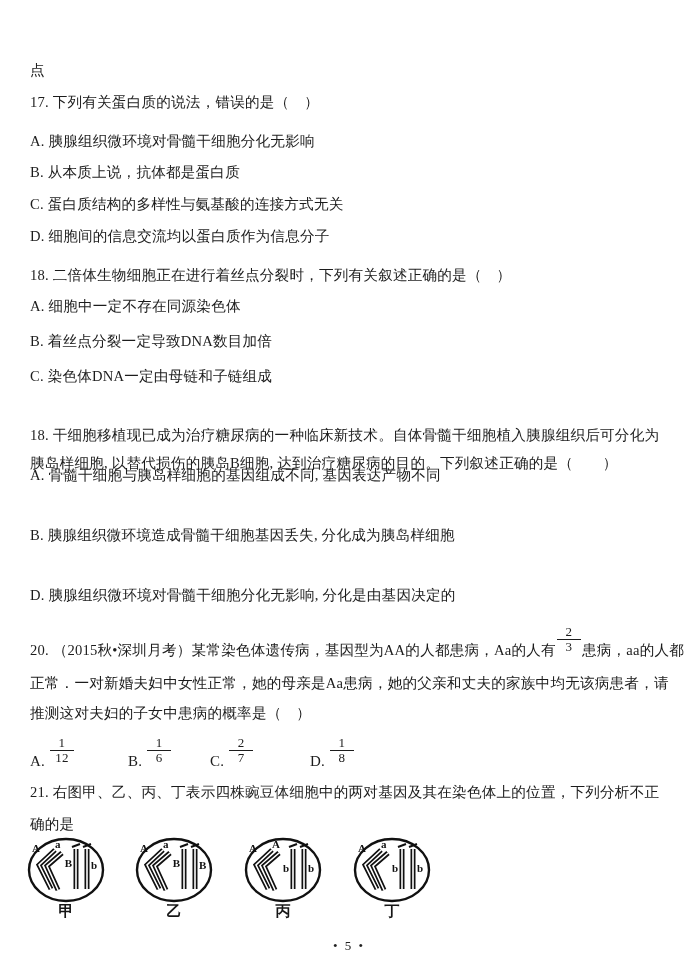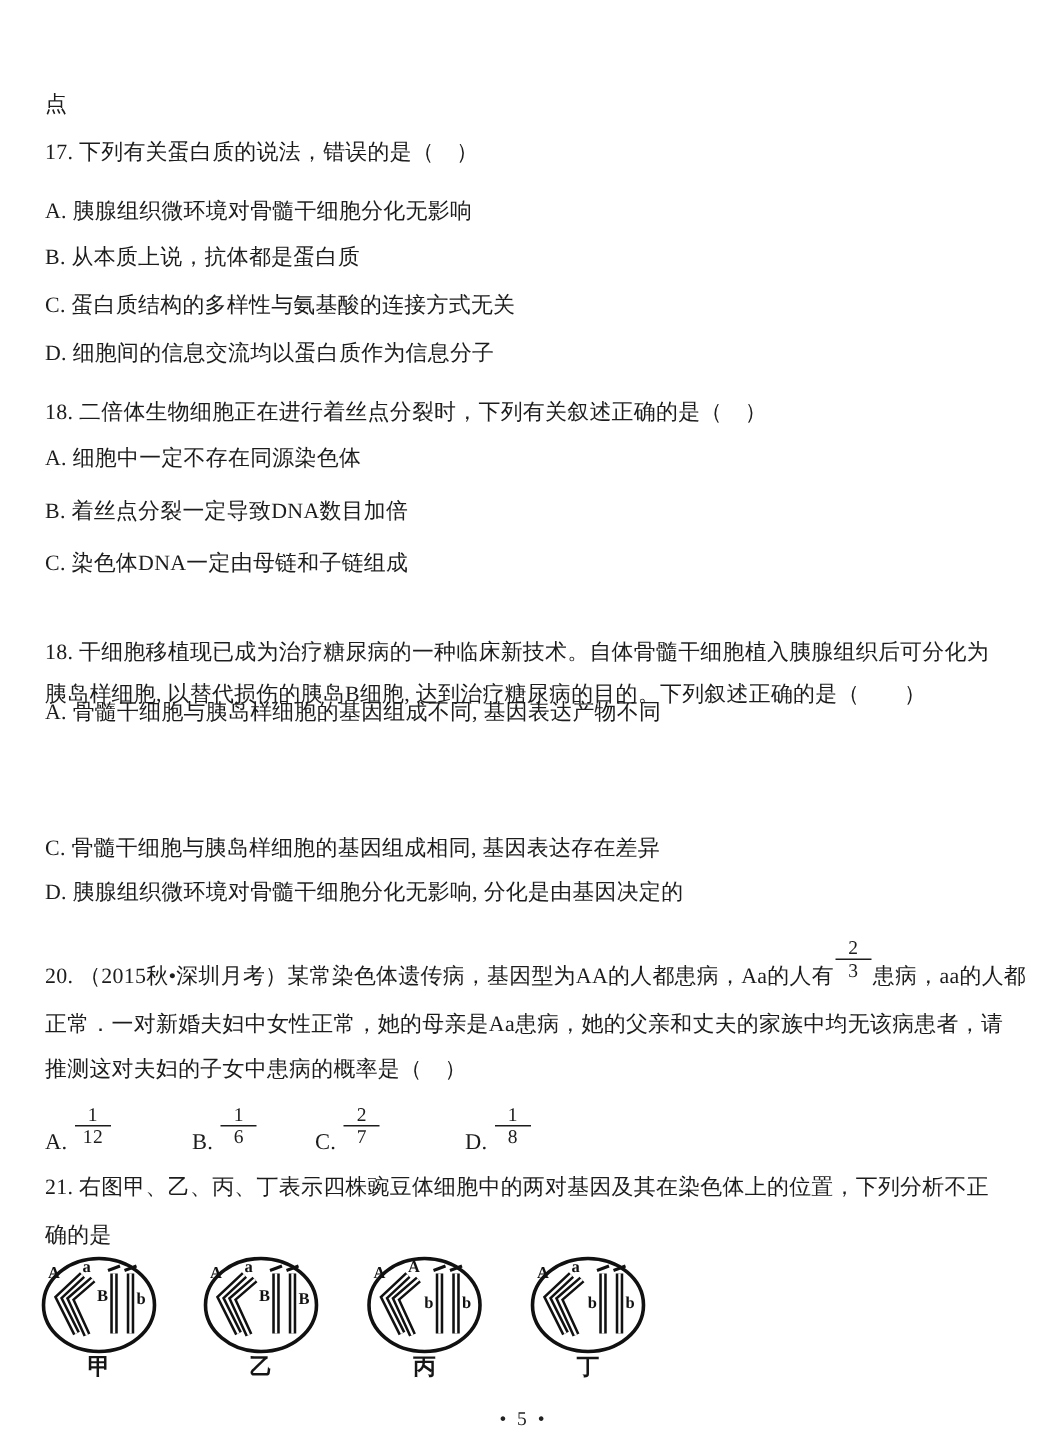--- a/index.html
+++ b/index.html
@@ -86,21 +86,21 @@
   <div class="row" style="top:161px">B. 从本质上说，抗体都是蛋白质</div>
   <div class="row" style="top:193px">C. 蛋白质结构的多样性与氨基酸的连接方式无关</div>
   <div class="row" style="top:225px">D. 细胞间的信息交流均以蛋白质作为信息分子</div>
   <div class="row" style="top:264px">18. 二倍体生物细胞正在进行着丝点分裂时，下列有关叙述正确的是（　）</div>
   <div class="row" style="top:295px">A. 细胞中一定不存在同源染色体</div>
   <div class="row" style="top:330px">B. 着丝点分裂一定导致DNA数目加倍</div>
   <div class="row" style="top:365px">C. 染色体DNA一定由母链和子链组成</div>
   <div class="row" style="top:424px">18. 干细胞移植现已成为治疗糖尿病的一种临床新技术。自体骨髓干细胞植入胰腺组织后可分化为</div>
   <div class="row" style="top:452px">胰岛样细胞, 以替代损伤的胰岛B细胞, 达到治疗糖尿病的目的。下列叙述正确的是（　　）</div>
   <div class="row" style="top:464px">A. 骨髓干细胞与胰岛样细胞的基因组成不同, 基因表达产物不同</div>
-  <div class="row" style="top:555px">C. 骨髓干细胞与胰岛样细胞的基因组成相同, 基因表达存在差异</div>
+  <div class="row" style="top:524px">B. 胰腺组织微环境造成骨髓干细胞基因丢失, 分化成为胰岛样细胞</div>
   <div class="row" style="top:584px">D. 胰腺组织微环境对骨髓干细胞分化无影响, 分化是由基因决定的</div>
 
   <div class="row" style="top:637px">
     <span>20. （2015秋•深圳月考）某常染色体遗传病，基因型为AA的人都患病，Aa的人有</span><span class="frac"><span class="num">2</span><span class="den">3</span></span><span>患病，aa的人都</span>
   </div>
   <div class="row" style="top:672px">正常．一对新婚夫妇中女性正常，她的母亲是Aa患病，她的父亲和丈夫的家族中均无该病患者，请</div>
   <div class="row" style="top:702px">推测这对夫妇的子女中患病的概率是（　）</div>
 
   <div class="row" style="top:748px;height:30px">
     <span class="opt" style="left:0px">

